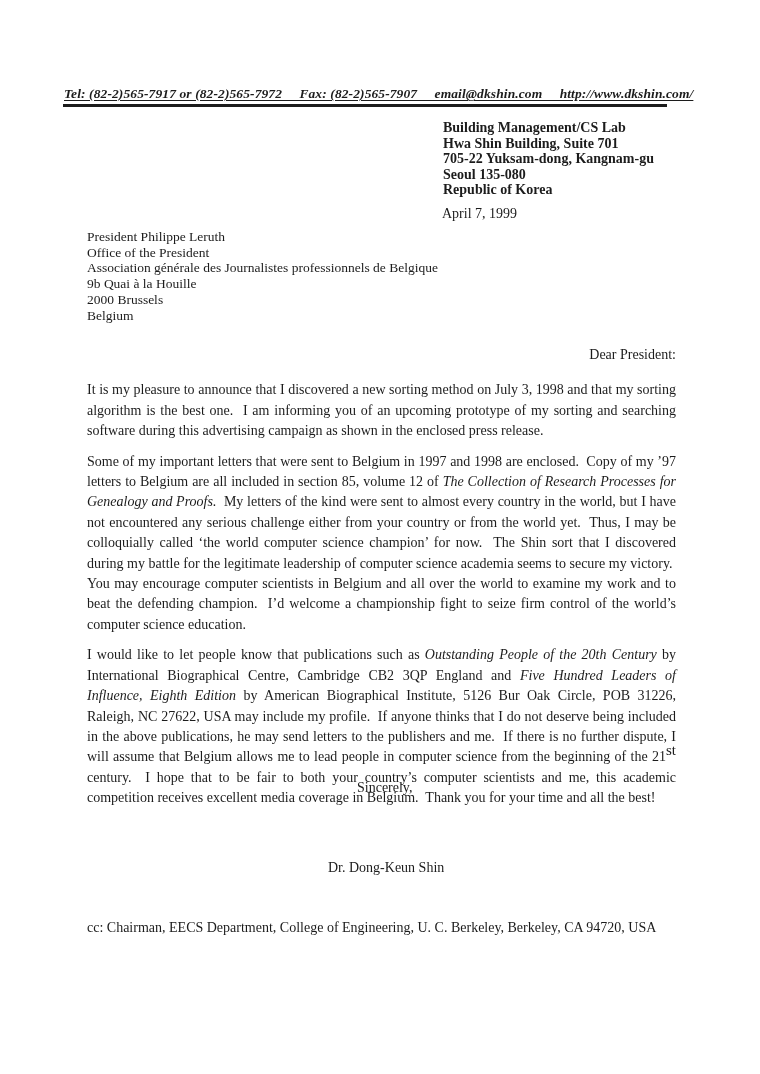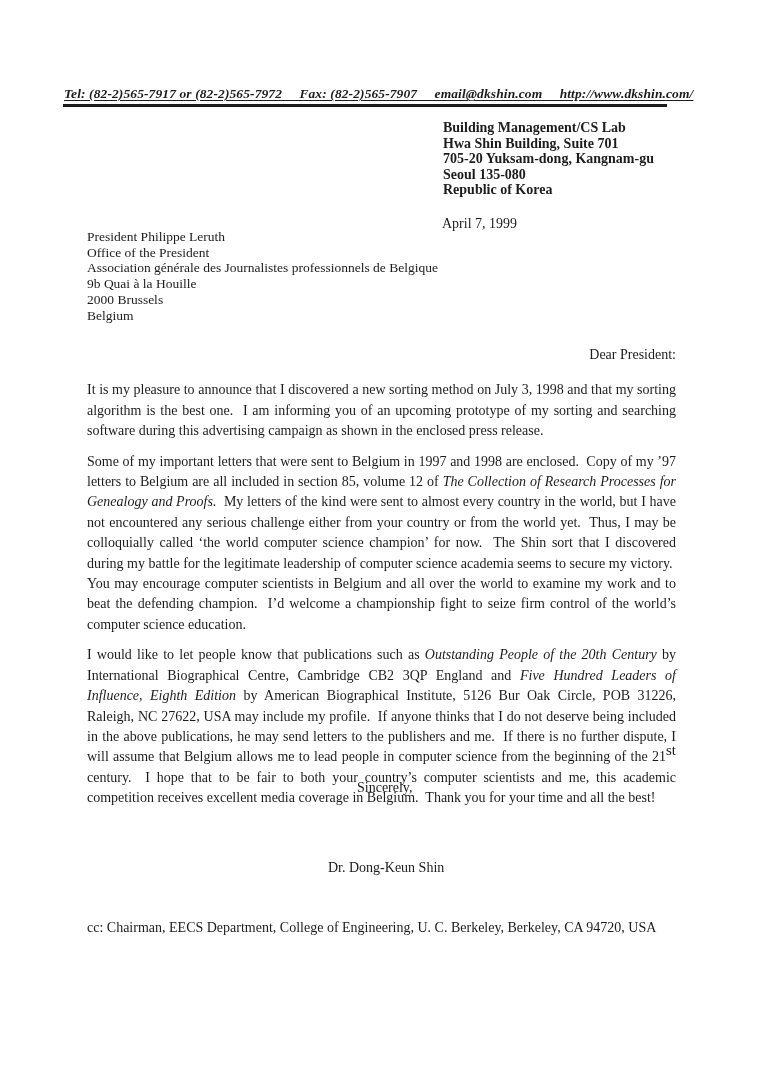--- a/index.html
+++ b/index.html
@@ -36,21 +36,21 @@
     position: absolute;
     left: 443px;
     top: 120px;
     font-size: 14px;
     font-weight: bold;
     line-height: 15.5px;
   }
   .date {
     position: absolute;
     left: 442px;
-    top: 216px;
+    top: 206px;
     font-size: 14px;
   }
   .recipient {
     position: absolute;
     left: 87px;
     top: 229px;
     font-size: 13.5px;
     line-height: 15.7px;
   }
   .body-block {
@@ -76,21 +76,21 @@
 
 <div class="page">
 
   <div class="contact">Tel: (82-2)565-7917 or (82-2)565-7972     Fax: (82-2)565-7907     email@dkshin.com     http://www.dkshin.com/</div>
 
   <div class="header-rule"></div>
 
   <div class="sender">
       <div>Building Management/CS Lab</div>
       <div>Hwa Shin Building, Suite 701</div>
-      <div>705-20 Yuksam-dong, Kangnam-gu</div>
+      <div>705-22 Yuksam-dong, Kangnam-gu</div>
       <div>Seoul 135-080</div>
       <div>Republic of Korea</div>
     </div>
 
   <div class="date">April 7, 1999</div>
 
   <div class="recipient">
       <div>President Philippe Leruth</div>
       <div>Office of the President</div>
       <div>Association générale des Journalistes professionnels de Belgique</div>

